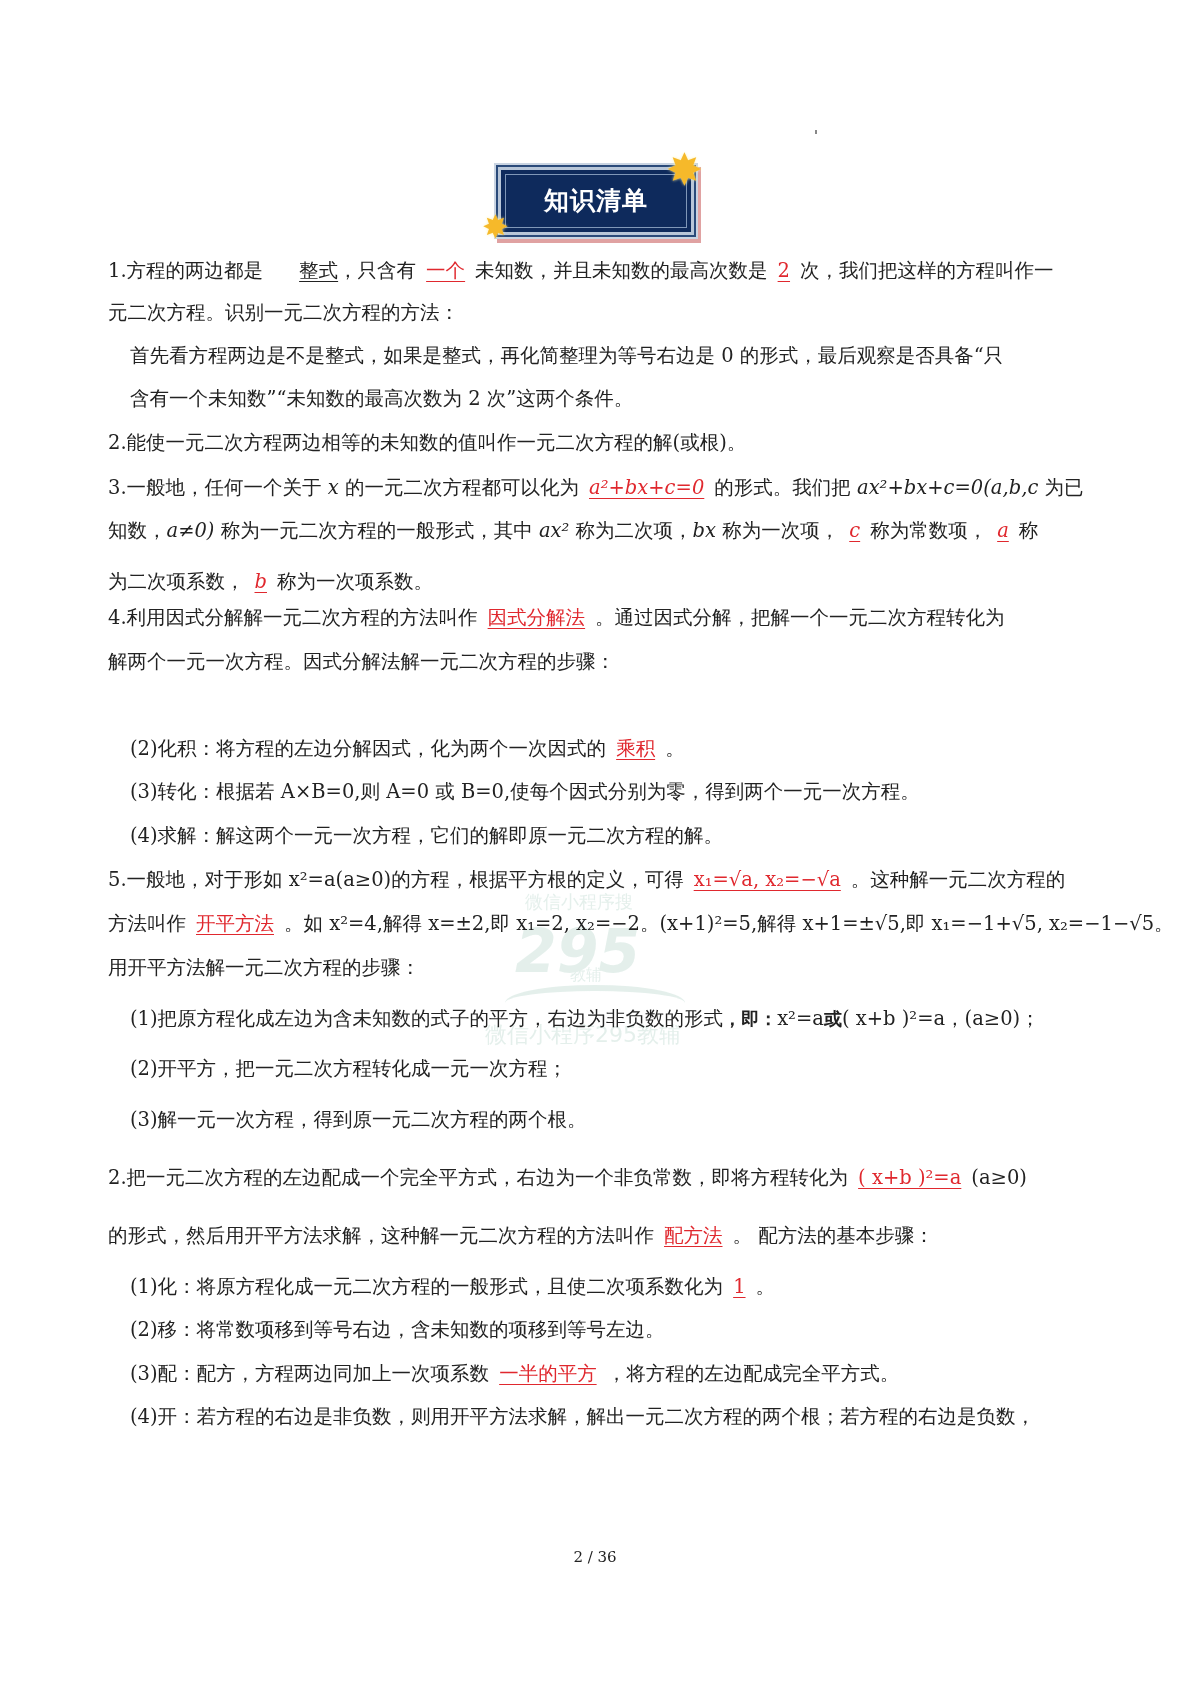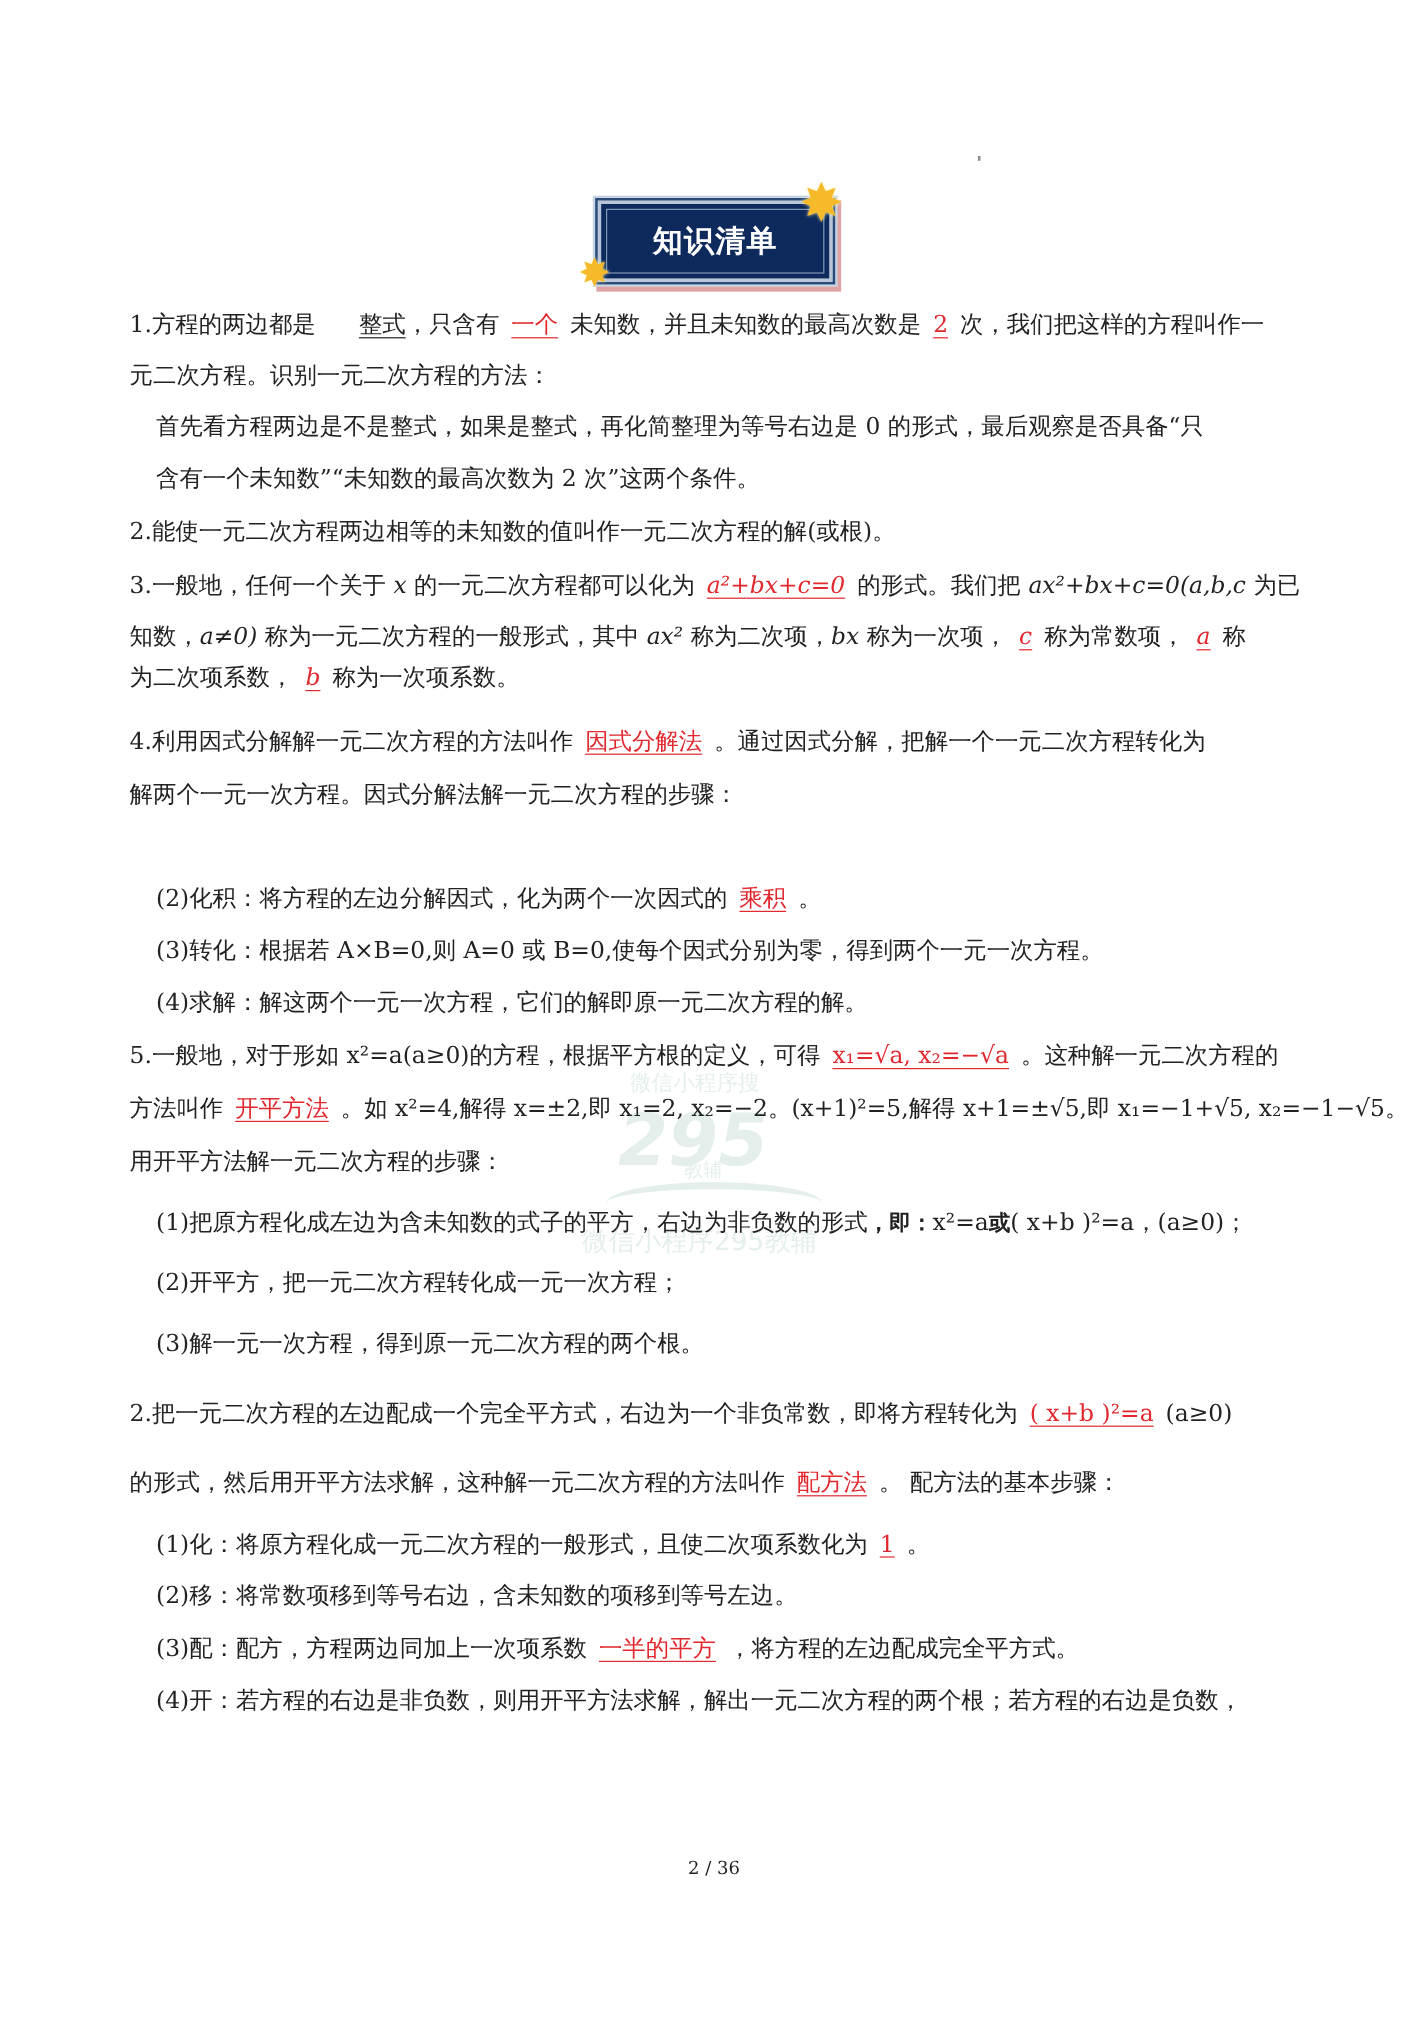--- a/index.html
+++ b/index.html
@@ -65,21 +65,21 @@
   <div class="line indent" style="top:386px">含有一个未知数”“未知数的最高次数为 2 次”这两个条件。</div>
 
   <div class="line" style="top:430px">2.能使一元二次方程两边相等的未知数的值叫作一元二次方程的解(或根)。</div>
 
   <div class="line" style="top:475px">
     <span>3.一般地，任何一个关于 </span><span class="ital">x</span><span> 的一元二次方程都可以化为</span><span class="blank ital">a²+bx+c=0</span><span>的形式。我们把 </span><span class="ital">ax²+bx+c=0(a,b,c</span><span> 为已</span>
   </div>
   <div class="line" style="top:518px">
     <span>知数，</span><span class="ital">a≠0)</span><span> 称为一元二次方程的一般形式，其中 </span><span class="ital">ax²</span><span> 称为二次项，</span><span class="ital">bx</span><span> 称为一次项，</span><span class="blank ital">c</span><span>称为常数项，</span><span class="blank ital">a</span><span>称</span>
   </div>
-  <div class="line" style="top:552px">
+  <div class="line" style="top:569px">
     <span>为二次项系数，</span><span class="blank ital">b</span><span>称为一次项系数。</span>
   </div>
 
   <div class="line" style="top:605px">
     <span>4.利用因式分解解一元二次方程的方法叫作</span><span class="blank">因式分解法</span><span>。通过因式分解，把解一个一元二次方程转化为</span>
   </div>
   <div class="line" style="top:649px">解两个一元一次方程。因式分解法解一元二次方程的步骤：</div>
   <div class="line indent" style="top:736px">
     <span>(2)化积：将方程的左边分解因式，化为两个一次因式的</span><span class="blank">乘积</span><span>。</span>
   </div>

